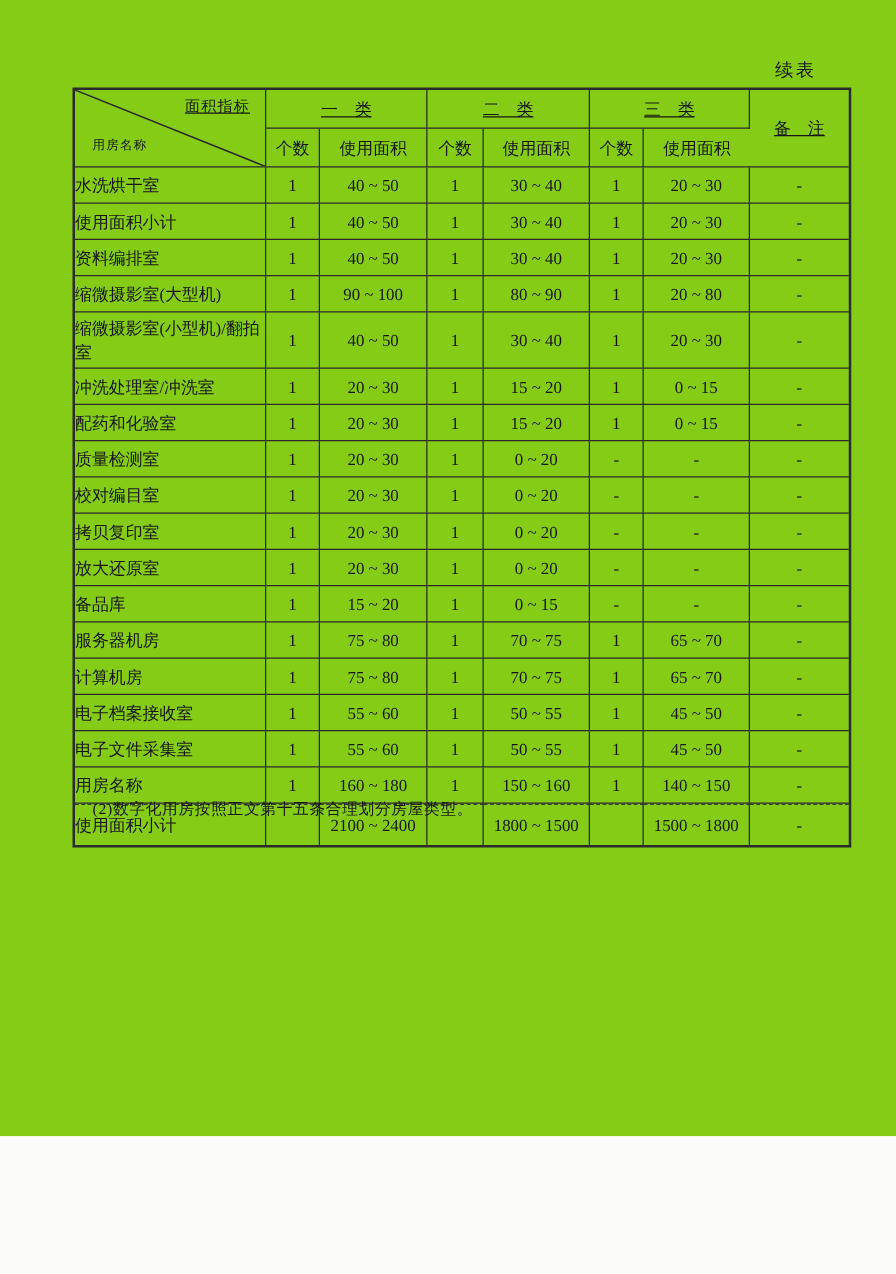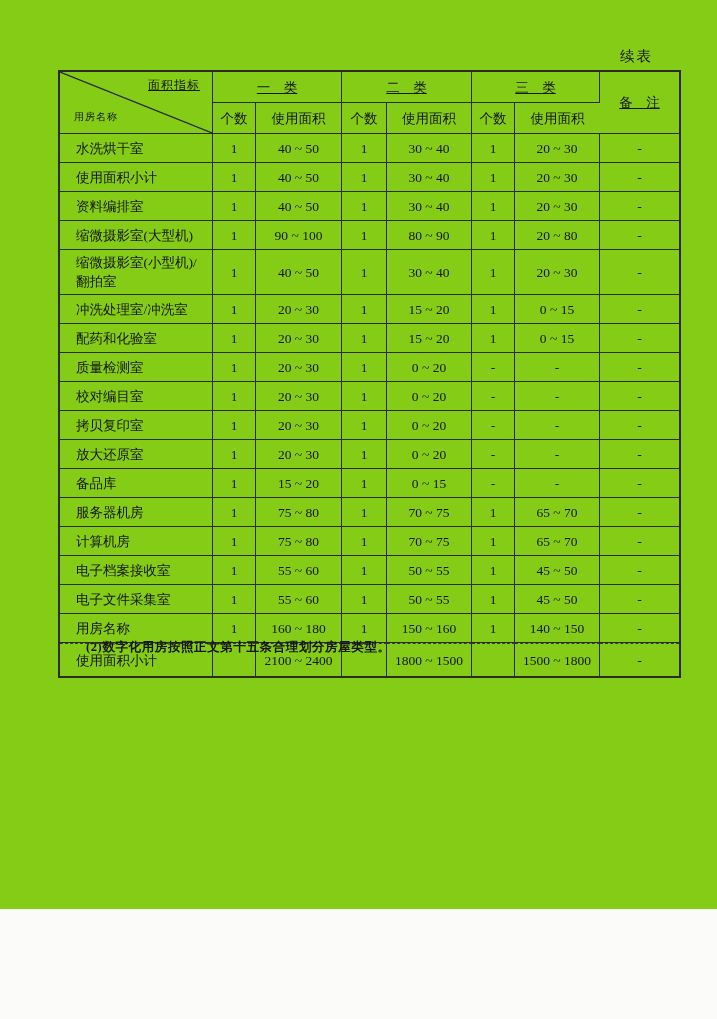--- a/index.html
+++ b/index.html
@@ -43,21 +43,21 @@
     vertical-align: middle;
     font-size: 13.5px;
     line-height: 19px;
     padding: 3px 2px;
     overflow: hidden;
   }
   .area-table th:last-child, .area-table td:last-child { border-right: none; }
   .area-table thead tr:first-child th { height: 24px; text-decoration: underline; }
   .area-table thead tr:last-child th { height: 24px; margin-left: 16px; }
   .area-table tbody td { height: 22px; }
-  td.name-cell { text-align: left; padding-left: 16px; }
+  td.name-cell { text-align: left; padding-left: 0; }
   
   td.corner {
     position: relative;
     padding: 0;
     height: auto;
   }
   .corner svg { position: absolute; left: 0; top: 0; width: 100%; height: 100%; display: block; }
   .corner-top { position: absolute; top: 4px; right: 12px; font-size: 12px; letter-spacing: 1px; text-decoration: underline; }
   .corner-bottom { position: absolute; bottom: 7px; left: 14px; font-size: 10px; letter-spacing: 1px; }
   
@@ -66,21 +66,21 @@
     position: absolute;
     left: 59px;
     top: 636px;
     width: 640px;
     font-size: 12.5px;
     letter-spacing: 0.6px;
     line-height: 22px;
     white-space: nowrap;
   }
   .note-line { display: block; }
-  .note-line.indent { padding-left: 27px; font-weight: bold; }
+  .note-line.indent { padding-left: 15px; }
   .page-number {
     position: absolute;
     left: 63px;
     top: 950px;
     font-size: 13px;
     text-align: right;
   }
 </style>
 </head>
 <body>

